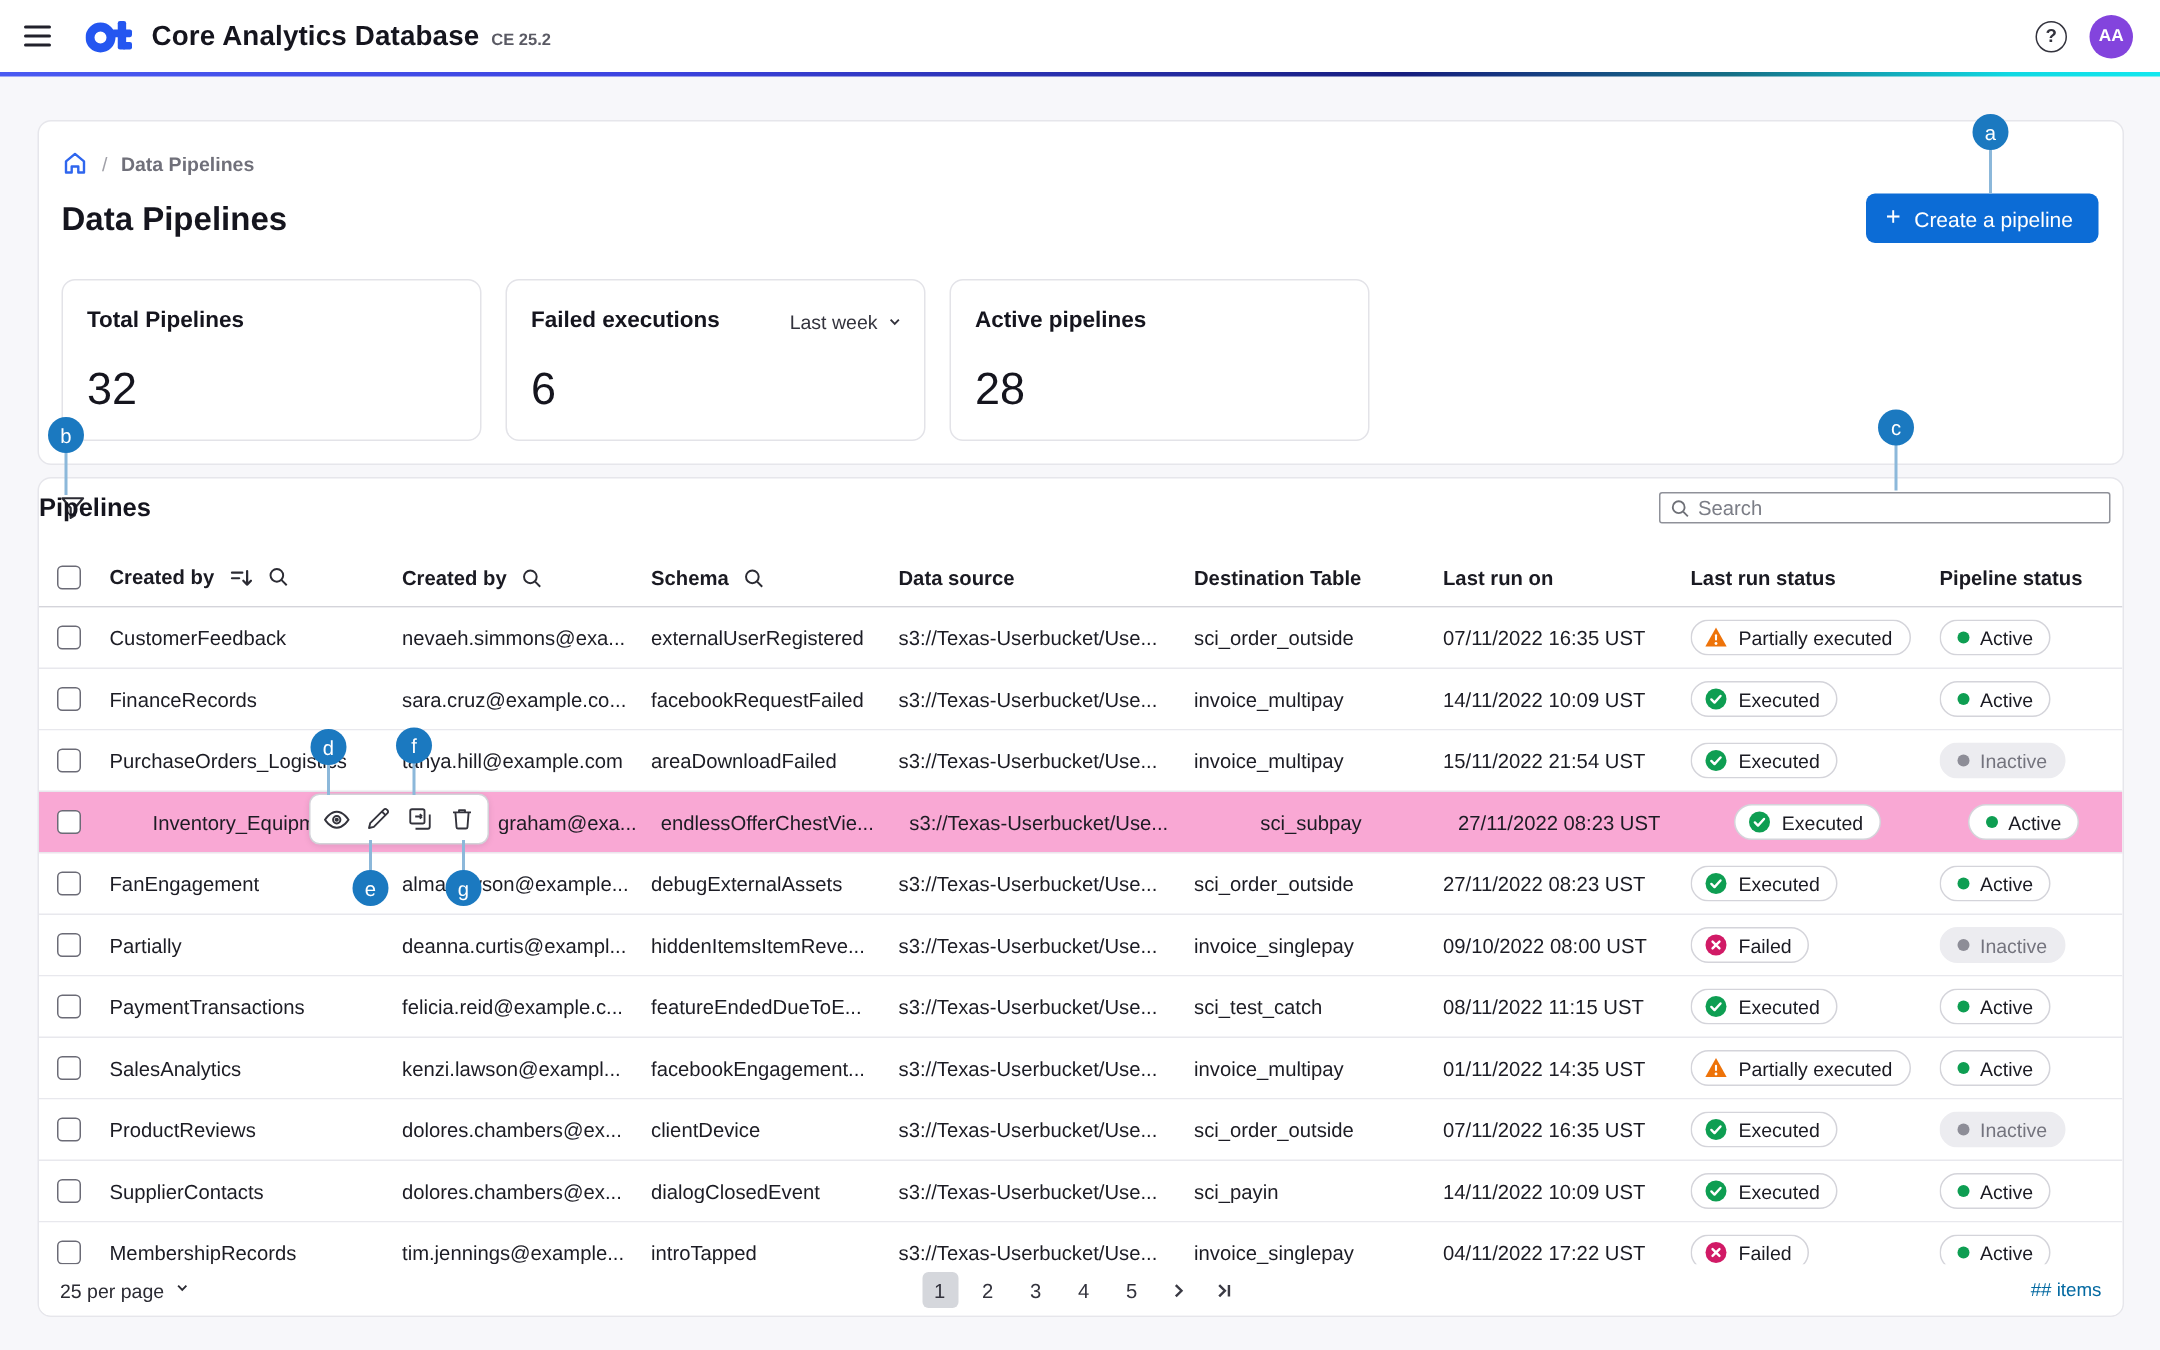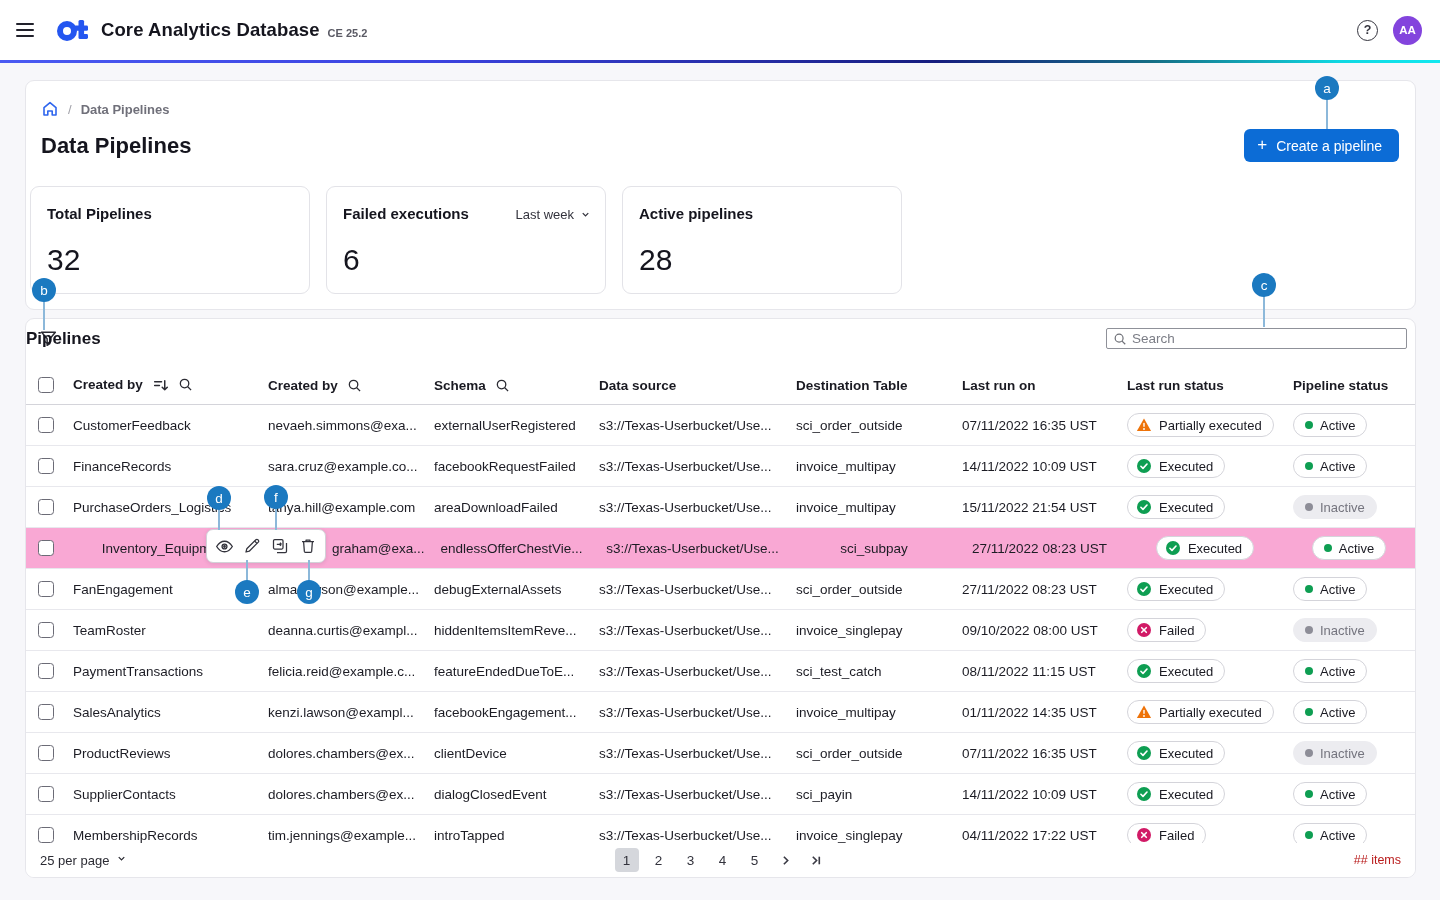--- a/index.html
+++ b/index.html
@@ -1,20 +1,20 @@
 <!DOCTYPE html>
 <html style="--accent: #0c6cd6; --annotation: #1b79c0; --annotation-line: #8cb8da; --success: #0e9e52; --warning: #ee7309; --danger: #d11a66; --inactive-dot: #8d8d97; --logo-blue: #2456f0; --avatar-bg: #8344dd;"><head>
 <meta charset="utf-8">
 <style>
   * { margin:0; padding:0; box-sizing:border-box; }
   html,body { width:1440px; height:900px; overflow:hidden; }
   body { font-family:"Liberation Sans", sans-serif; background:#f7f7fa; position:relative; color:#1c1c24; }
 
   
-  .app-header { height:60px; background:#fff; display:flex; align-items:center; padding:0 18px 0 16px; position:relative; z-index:2; }
+  .app-header { height:48px; background:#fff; display:flex; align-items:center; padding:0 18px 0 16px; position:relative; z-index:2; }
   .hamburger { width:24px; height:24px; display:flex; flex-direction:column; justify-content:center; gap:4px; cursor:pointer; }
   .hamburger span { display:block; width:18px; height:2.2px; background:#21212b; border-radius:1px; }
   .logo { margin-left:17px; display:flex; align-items:center; }
   .app-title { margin-left:11px; font-size:18.5px; font-weight:700; color:#15151e; letter-spacing:.1px; }
   .app-version { margin-left:8px; font-size:11px; font-weight:600; color:#5a5a64; margin-top:6px; }
   .header-right { margin-left:auto; display:flex; align-items:center; gap:15px; }
   .help-btn { width:21px; height:21px; border:1.6px solid #33333d; border-radius:50%; display:flex; align-items:center; justify-content:center; font-size:12.5px; font-weight:700; color:#33333d; cursor:pointer; background:#fff; }
   .avatar { width:29px; height:29px; border-radius:50%; background:var(--avatar-bg); color:#fff; font-size:11.5px; font-weight:700; display:flex; align-items:center; justify-content:center; cursor:pointer; }
   .gradient-bar { height:3px; background:linear-gradient(90deg,#4a5af2 0%,#3c43e0 30%,#232a9e 55%,#161d7e 65%,#156e85 80%,#10d8e2 93%,#12e8ef 100%); }
 
@@ -25,21 +25,21 @@
 
   
   .breadcrumb { position:absolute; left:15px; top:19px; display:flex; align-items:center; gap:9px; }
   .crumb-sep { color:#a0a0a8; font-size:13px; }
   .crumb-label { font-size:13px; font-weight:700; color:#70707a; }
   .page-title { position:absolute; left:15px; top:52px; font-size:22px; font-weight:700; color:#15151e; }
   .create-btn { position:absolute; right:16px; top:48px; height:33px; background:var(--accent); color:#fff; border:none; border-radius:6px; font-size:14px; font-family:inherit; padding:0 17px 0 13px; display:flex; align-items:center; gap:9px; cursor:pointer; }
   .plus-glyph { font-size:17px; font-weight:400; margin-top:-1px; }
 
   
-  .stats { position:absolute; left:4px; top:105px; display:flex; gap:16px; }
+  .stats { position:absolute; left:15px; top:105px; display:flex; gap:16px; }
   .stat-card { width:280px; height:108px; border:1px solid #e3e3e8; border-radius:9px; position:relative; padding:18px 16px; background:#fff; }
   .stat-label { font-size:15px; font-weight:700; color:#15151e; }
   .stat-value { font-size:30px; font-weight:400; color:#15151e; position:absolute; left:16px; bottom:16px; }
   .stat-filter { position:absolute; right:14px; top:20px; display:flex; align-items:center; gap:6px; font-size:13px; color:#33333d; cursor:pointer; }
 
   
   .filter-btn { position:absolute; left:12px; top:10px; width:20px; height:20px; color:#2b2b33; cursor:pointer; background:none; border:none; }
   .table-title { position:absolute; left:0; right:0; top:10px; text-align:left; font-size:17px; font-weight:700; color:#15151e; }
   .search-box { position:absolute; right:8px; top:9px; width:301px; height:21px; border:1px solid #8f9199; border-radius:2px; display:flex; align-items:center; padding:0 6px; gap:5px; background:#fff; }
   .search-box svg { color:#6e7077; flex:none; }
@@ -71,21 +71,21 @@
   .action-toolbar button { background:none; border:none; width:22px; height:22px; color:#33333c; cursor:pointer; padding:0; display:flex; align-items:center; justify-content:center; }
 
   
   .pagination { position:absolute; left:0; right:0; bottom:0; height:34px; background:#fff; display:flex; align-items:center; padding:0 14px; z-index:4; }
   .per-page { display:flex; gap:7px; font-size:13px; color:#2b2b33; cursor:pointer; }
   .pages { position:absolute; left:0; right:0; display:flex; justify-content:center; align-items:center; gap:8px; pointer-events:none; }
   .pages > * { pointer-events:auto; }
   .page-num { min-width:24px; height:24px; display:flex; align-items:center; justify-content:center; font-size:13.5px; color:#33333d; border-radius:4px; cursor:pointer; }
   .page-num.current { background:#d5d7dc; }
   .page-arrow { width:22px; height:22px; display:flex; align-items:center; justify-content:center; color:#3a3a44; cursor:pointer; }
-  .items-label { margin-left:auto; font-size:12.5px; color:#b91c1c; }
+  .items-label { margin-left:auto; font-size:12.5px; color:#0369a1; }
 
   
   .annotations { position:absolute; inset:0; z-index:50; pointer-events:none; }
   .ann-line { position:absolute; width:2px; background:var(--annotation-line); }
   .ann-circle { position:absolute; width:24px; height:24px; border-radius:50%; background:var(--annotation); color:#fff; font-size:13.5px; display:flex; align-items:center; justify-content:center; }
 </style>
 </head>
 <body>
 
 <header class="app-header">
@@ -323,21 +323,21 @@
           </span></div>
         <div class="cell"><span class="pill status active">
             <span class="dot"></span>
             <span>Active</span>
           </span></div>
       </div>
       <div class="trow grid-row">
         <div>
           <div class="checkbox"></div>
         </div>
-        <div class="cell">TeamRoster</div>
+        <div class="cell">Partially</div>
         <div class="cell">deanna.curtis@exampl...</div>
         <div class="cell">hiddenItemsItemReve...</div>
         <div class="cell">s3://Texas-Userbucket/Use...</div>
         <div class="cell">invoice_singlepay</div>
         <div class="cell">09/10/2022 08:00 UST</div>
         <div class="cell"><span class="pill">
             <svg width="16" height="16" viewBox="0 0 16 16">
               <circle cx="8" cy="8" r="7" fill="#d11a66"></circle>
               <path d="M5.7 5.7l4.6 4.6M10.3 5.7l-4.6 4.6" stroke="#fff" stroke-width="1.6" stroke-linecap="round"></path>
             </svg>

